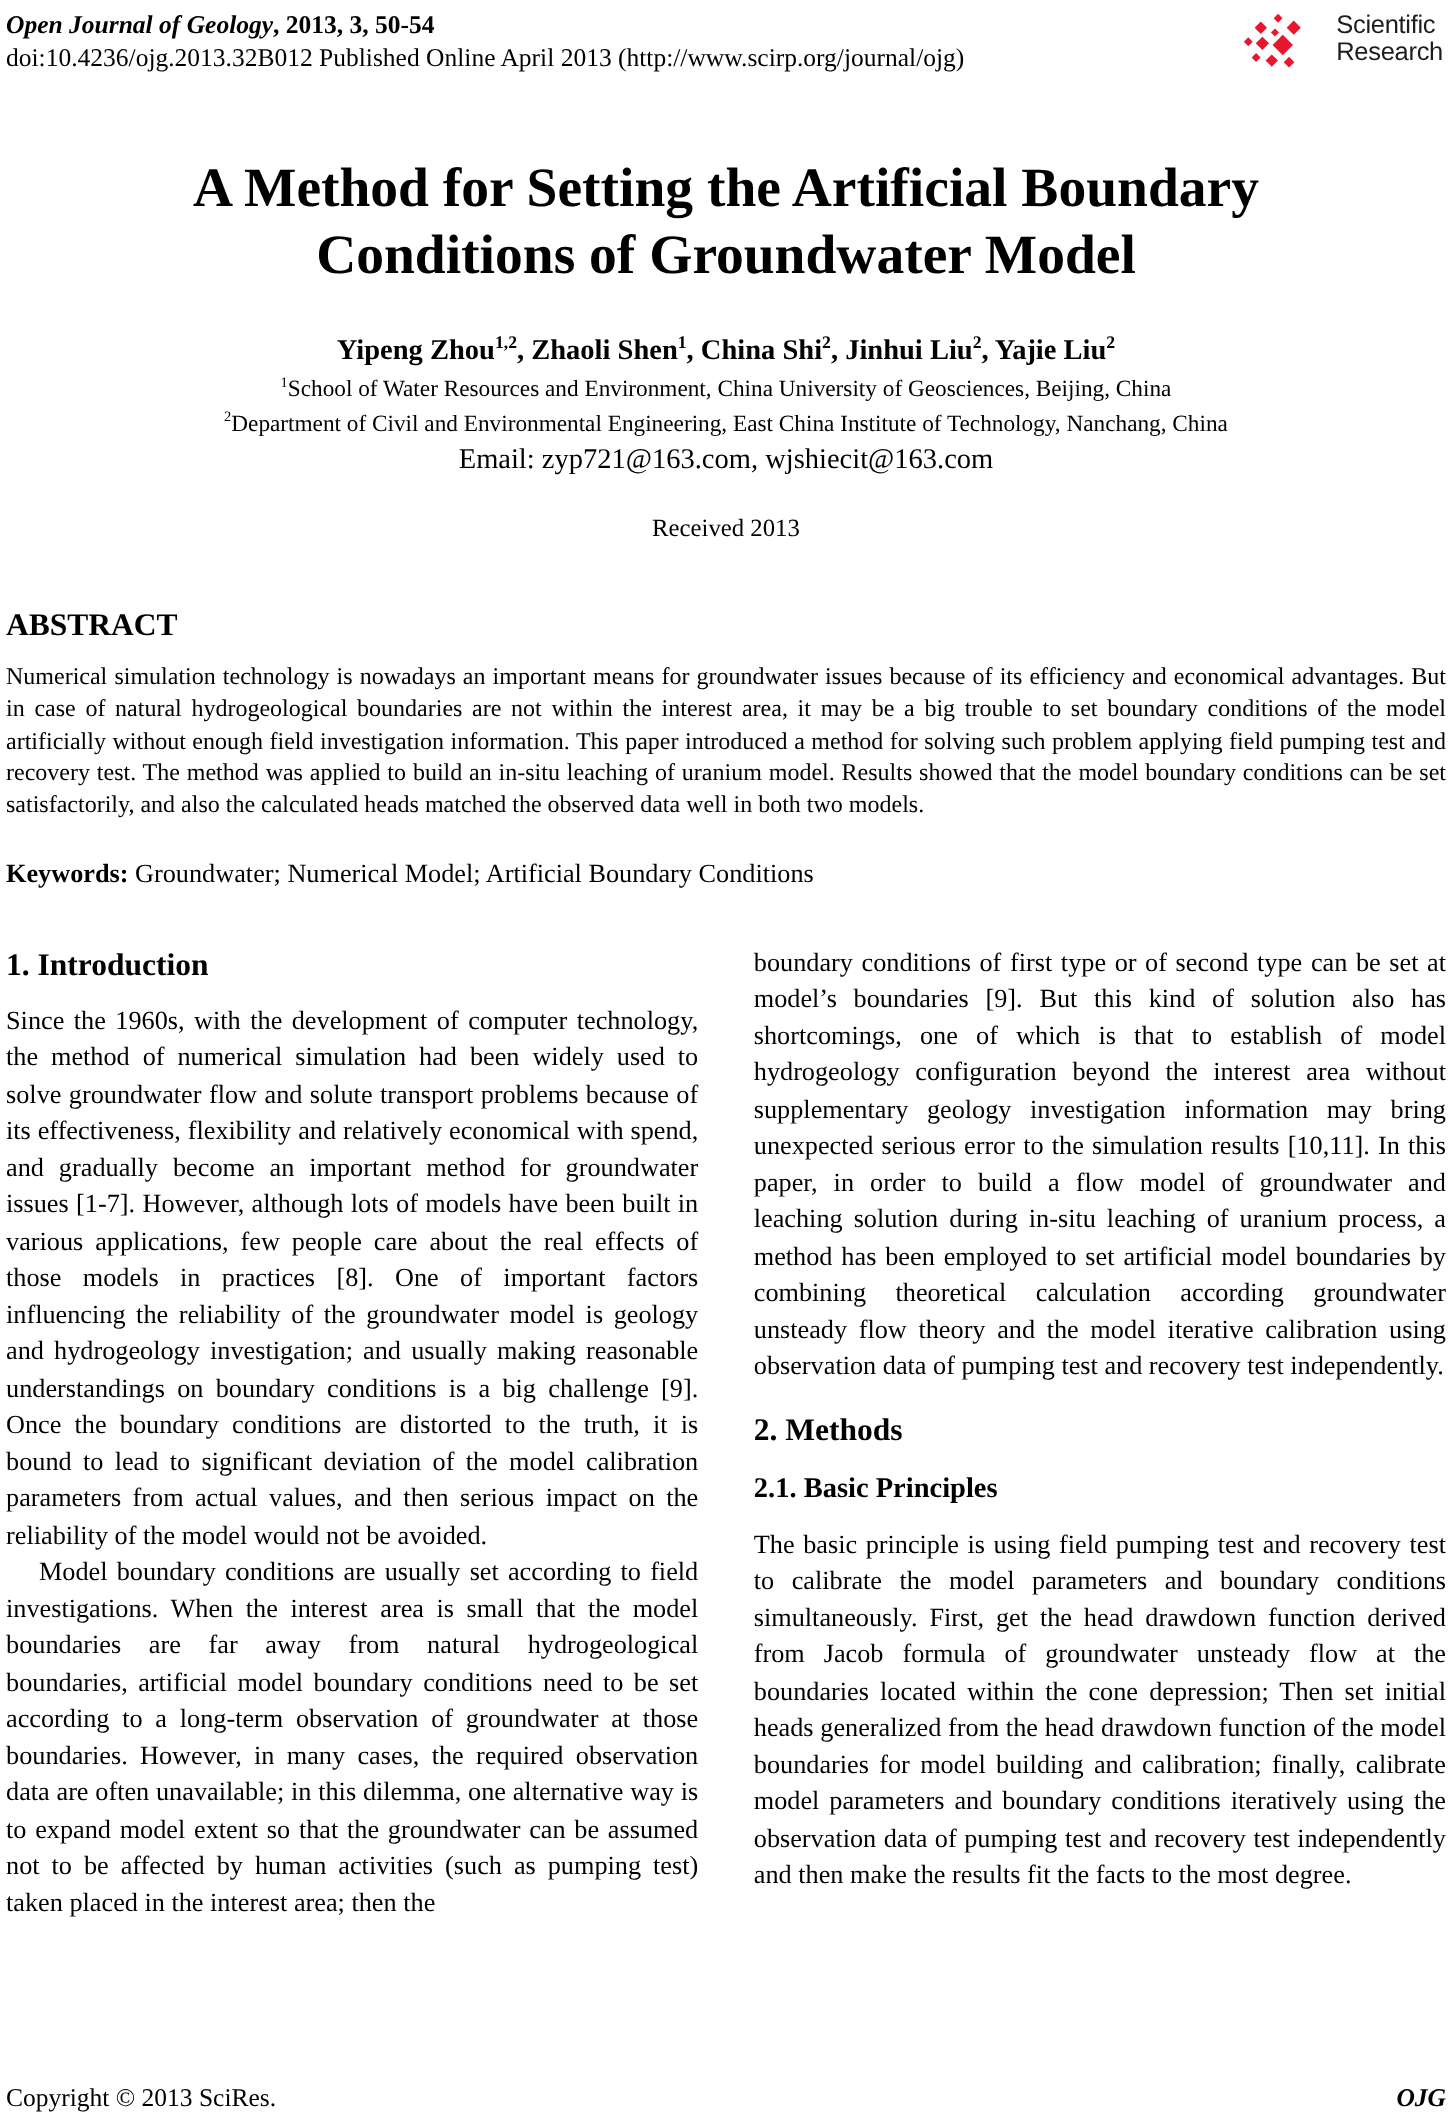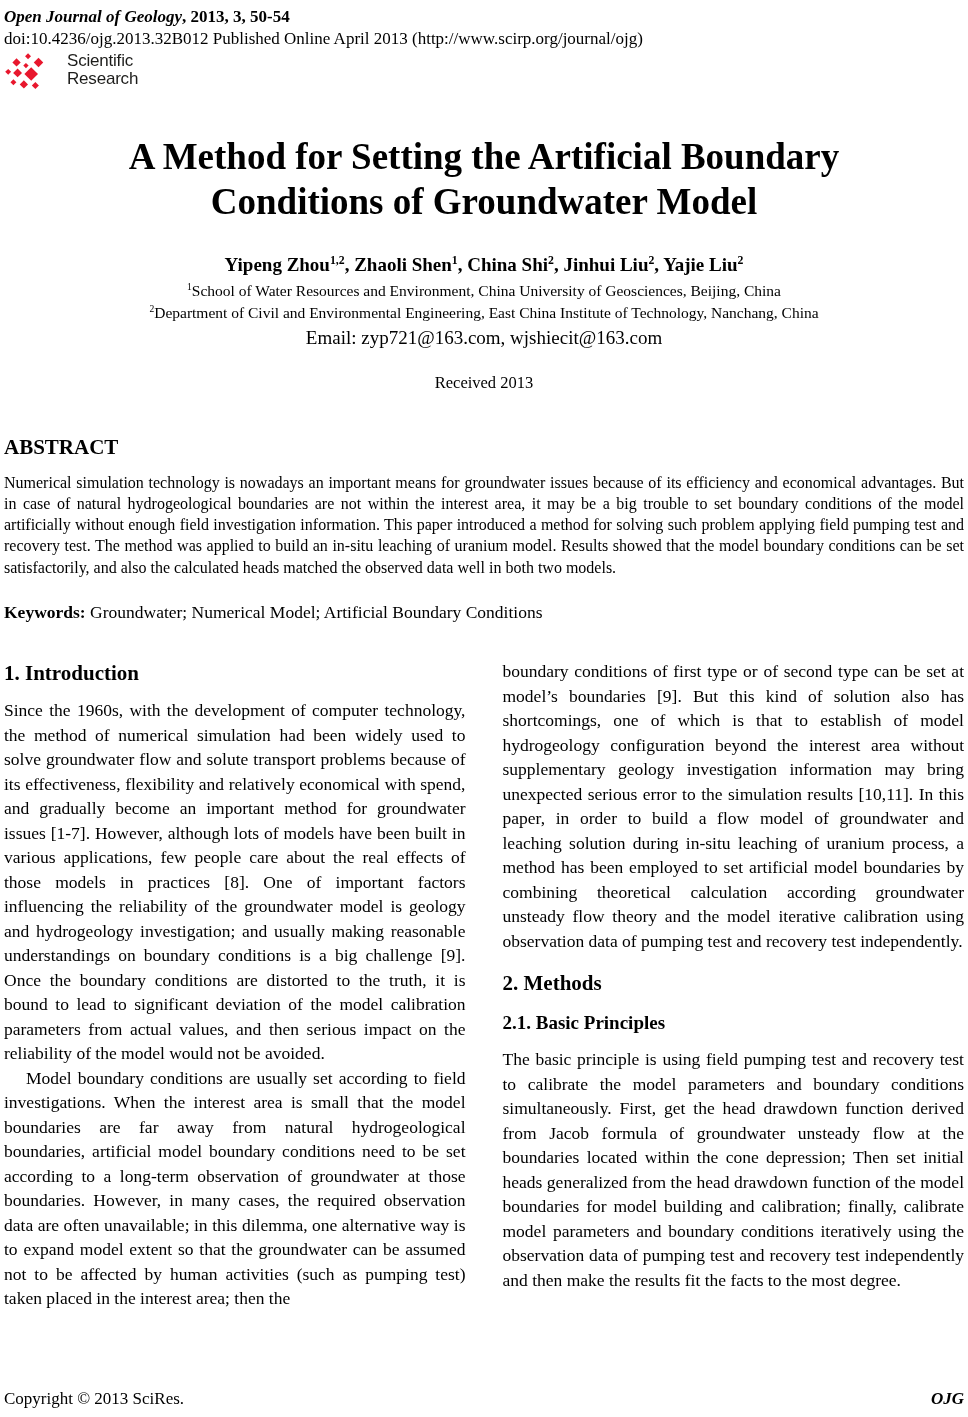--- a/index.html
+++ b/index.html
@@ -1,29 +1,29 @@
 <!DOCTYPE html>
 <html lang="en"><head>
 <meta charset="utf-8">
 <style>
   html, body { margin: 0; padding: 0; background: #ffffff; }
   body { width: 968px; height: 1417px; font-family: "Liberation Serif", serif; color: #000; }
   .page { position: relative; width: 968px; height: 1417px; box-sizing: border-box; padding: 6px 4px 0 4px; overflow: hidden; }
 
   
-  .header { display: flex; justify-content: flex-start; align-items: flex-start; flex-direction: column; }
+  .header { display: flex; justify-content: space-between; align-items: flex-start; }
   .header-left { font-size: 17px; line-height: 1.25; }
   .journal-line { font-weight: bold; }
   .journal-name { font-style: italic; }
   .doi-line { font-weight: normal; font-size: 17px; margin-top: 1px; }
   .logo { display: flex; align-items: flex-start; gap: 5px; margin-right: 2px; margin-top: 2px; }
   .logo-text { font-family: "Liberation Sans", sans-serif; font-size: 17px; line-height: 1.06; color: #1d1d1b; letter-spacing: -0.2px; margin-left: 12px; }
 
   
-  .title { margin-top: 32px; text-align: center; font-size: 37px; font-weight: bold; line-height: 1.22; }
+  .title { margin-top: 44px; text-align: center; font-size: 37px; font-weight: bold; line-height: 1.22; }
 
   .authors { margin-top: 30px; text-align: center; font-size: 19px; font-weight: bold; }
   sup { font-size: 62%; vertical-align: super; line-height: 0; }
   .affiliations { margin-top: 4px; text-align: center; font-size: 15.5px; line-height: 1.45; }
   .email-line { text-align: center; font-size: 19px; margin-top: 2px; }
   .received { text-align: center; font-size: 16.5px; margin-top: 24px; }
 
   
   .abstract-heading { margin-top: 42px; font-size: 21px; font-weight: bold; }
   .abstract-text { margin-top: 12px; font-size: 16px; line-height: 1.33; text-align: justify; }

